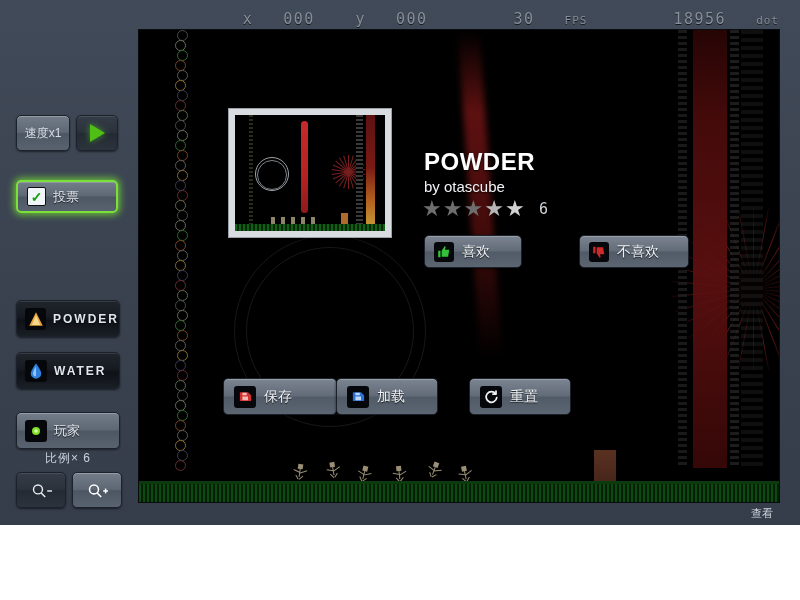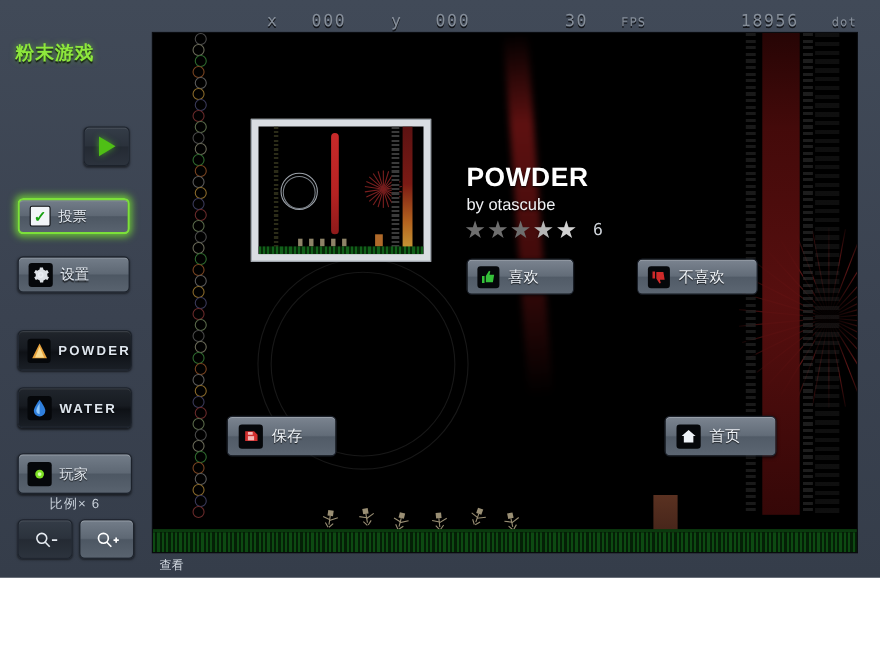--- a/index.html
+++ b/index.html
@@ -65,21 +65,21 @@
   
   .statusbar{position:absolute;left:139px;top:8px;width:640px;height:22px;
     color:#a8b0ba;font-size:15px;letter-spacing:1.5px;
     display:flex;align-items:center;justify-content:flex-end;gap:26px;
     font-family:"DejaVu Sans Mono",monospace;}
   .statusbar span{opacity:.82;text-shadow:0 1px 0 #000;margin-left:30px;}
   .statusbar .unit{font-size:11px;letter-spacing:1px;}
 
   
   .footer{position:absolute;left:139px;top:502px;width:640px;height:23px;
-    display:flex;align-items:center;justify-content:space-between;
+    display:flex;align-items:center;justify-content:flex-end;
     padding:0 6px;box-sizing:border-box;color:#c6cdd6;font-size:12px;}
   .footer .left{font-size:11px;color:#cfd6de;}
   .footer .right{font-size:13px;color:#e4eaf1;letter-spacing:.2px;}
 
   
   .col-rings{position:absolute;left:36px;top:0;width:14px;height:440px;}
   .ring{position:absolute;width:9px;height:9px;border-radius:50%;border:1.5px solid #555;}
 
   .red-col{position:absolute;right:52px;top:0;width:34px;height:438px;
     background:linear-gradient(180deg,#2a0505 0%,#4a0b0b 20%,#5e1010 55%,#3a0808 100%);
@@ -153,61 +153,54 @@
     box-shadow:inset 0 1px 0 rgba(255,255,255,.22),0 1px 3px rgba(0,0,0,.6);}
   .like{left:285px;width:98px;}
   .dislike{left:440px;width:110px;}
   .thumbicon{width:20px;height:20px;background:#05070a;border-radius:3px;
     display:flex;align-items:center;justify-content:center;font-size:13px;line-height:1;}
 
   .actbtn{position:absolute;top:348px;height:37px;border-radius:5px;box-sizing:border-box;
     border:1px solid #1b2029;display:flex;align-items:center;padding-left:10px;
     background:linear-gradient(180deg,#7b8490 0%,#626c78 48%,#515b67 52%,#5c6672 100%);
     box-shadow:inset 0 1px 0 rgba(255,255,255,.22),0 1px 3px rgba(0,0,0,.6);}
-  .b-save{left:67px;width:100px;font-family:Liberation Serif, serif;}
+  .b-save{left:84px;width:114px;font-family:Liberation Serif, serif;}
   .b-load{left:197px;width:102px;}
   .b-reset{left:330px;width:102px;}
   .b-home{left:465px;width:102px;}
   .act-lbl{margin-left:8px;color:#eef2f6;font-size:14px;text-shadow:0 1px 1px rgba(0,0,0,.8);}
   .act-icon{width:22px;height:22px;background:#05070a;border-radius:3px;
     display:flex;align-items:center;justify-content:center;}
 </style>
 </head>
 <body>
 
 <div id="app">
   <div class="shell">
     <div class="shell-grad"></div>
   </div>
 
   <div class="sidebar">
 
     <div class="app-title">
-      <div>粉末游戏</div>
-    </div>
-
+    </div>
+
+    <div class="btn light speed-btn">
+      <span>速度x1</span>
+    </div>
 
     <div class="btn dark play-btn">
       <span class="tri"></span>
     </div>
 
     <div class="btn light hl vote-btn">
       <span class="chk">✓</span>
       <span class="btn-lbl">投票</span>
     </div>
 
-    <div class="btn light settings-btn">
-      <span class="icon-box">
-        <svg class="gear" viewBox="0 0 24 24" fill="#e9edf2">
-          <path d="M12 8.5a3.5 3.5 0 1 0 0 7 3.5 3.5 0 0 0 0-7zm0 5.2a1.7 1.7 0 1 1 0-3.4 1.7 1.7 0 0 1 0 3.4z"></path>
-          <path d="M20 12c0-.5-.05-1-.14-1.46l2-1.4-1.9-3.3-2.3.9a7.6 7.6 0 0 0-2.5-1.45L14.8 2.8h-3.8l-.36 2.5a7.6 7.6 0 0 0-2.5 1.44l-2.3-.9-1.9 3.3 2 1.4A8 8 0 0 0 6 12c0 .5.05 1 .14 1.46l-2 1.4 1.9 3.3 2.3-.9a7.6 7.6 0 0 0 2.5 1.45l.36 2.5h3.8l.36-2.5a7.6 7.6 0 0 0 2.5-1.45l2.3.9 1.9-3.3-2-1.4c.09-.46.14-.95.14-1.46z" opacity=".95"></path>
-        </svg>
-      </span>
-      <span class="btn-lbl">设置</span>
-    </div>
 
     <div class="btn black powder-btn">
       <span class="icon-box">
         <svg width="18" height="18" viewBox="0 0 24 24">
           <path d="M12 3 L21 21 L3 21 Z" fill="#e8a33d"></path>
           <path d="M12 7 L17.5 20 L6.5 20 Z" fill="#f6d98e"></path>
         </svg>
       </span>
       <span class="btn-lbl mat">POWDER</span>
     </div>
@@ -493,29 +486,40 @@
         <span class="act-icon">
           <svg width="15" height="15" viewBox="0 0 24 24">
             <path d="M3 5h13l5 5v9H3z" fill="#d22f2f"></path>
             <rect x="7" y="12" width="9" height="6" fill="#f4b7b7"></rect>
             <rect x="7" y="6" width="7" height="4" fill="#f4b7b7"></rect>
           </svg>
         </span>
         <span class="act-lbl">保存</span>
       </div>
 
-
-
-      <div class="actbtn b-home">
+      <div class="actbtn b-load">
         <span class="act-icon">
-          <svg width="16" height="16" viewBox="0 0 24 24" fill="#eef2f7">
-            <path d="M12 3 2.5 11h3v9h13v-9h3z"></path>
+          <svg width="15" height="15" viewBox="0 0 24 24">
+            <path d="M3 5h13l5 5v9H3z" fill="#2f6fd2"></path>
+            <rect x="7" y="12" width="9" height="6" fill="#bcd8f7"></rect>
+            <rect x="7" y="6" width="7" height="4" fill="#bcd8f7"></rect>
           </svg>
         </span>
-        <span class="act-lbl">首页</span>
+        <span class="act-lbl">加载</span>
       </div>
+
+      <div class="actbtn b-reset">
+        <span class="act-icon">
+          <svg width="16" height="16" viewBox="0 0 24 24" fill="none" stroke="#eef2f7" stroke-width="2.6" stroke-linecap="round">
+            <path d="M19 7a8 8 0 1 0 1.6 6"></path>
+            <path d="M19.5 3v4.6h-4.6" stroke-linejoin="round"></path>
+          </svg>
+        </span>
+        <span class="act-lbl">重置</span>
+      </div>
+
     </div>
   </div>
 
   <div class="footer">
     <div class="left">查看</div>
   </div>
 </div>
 
 </body></html>

